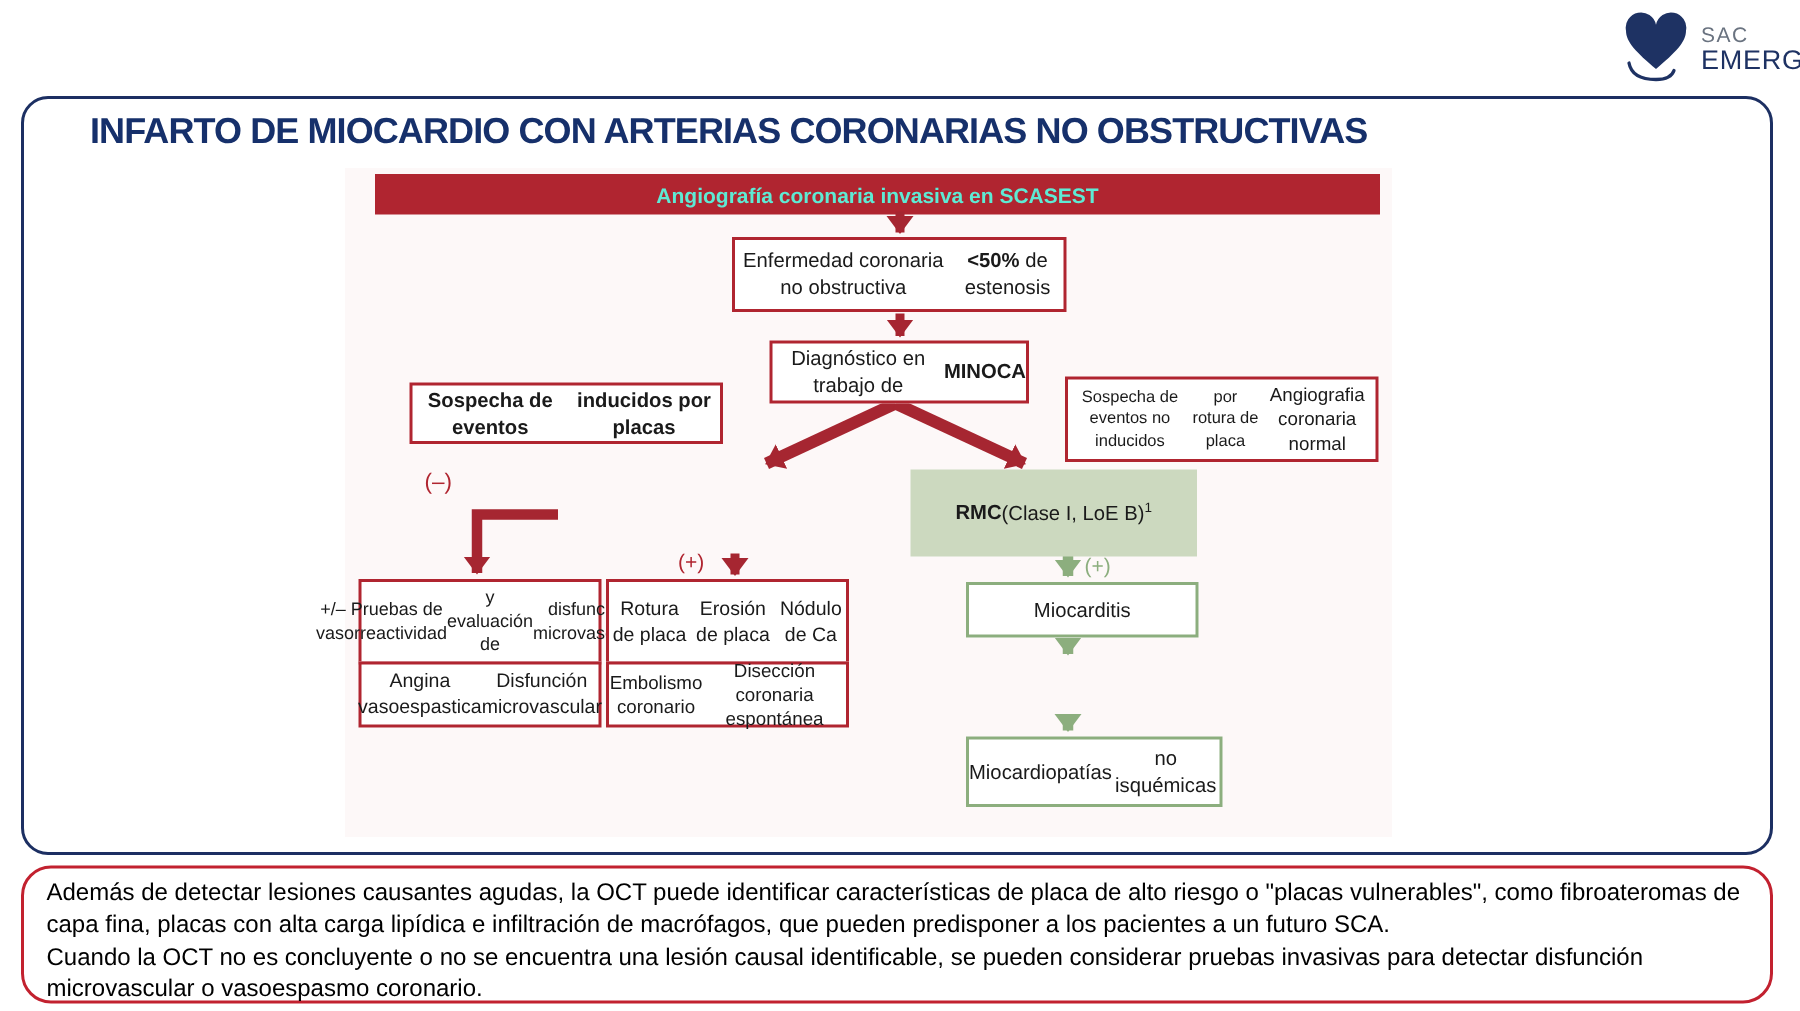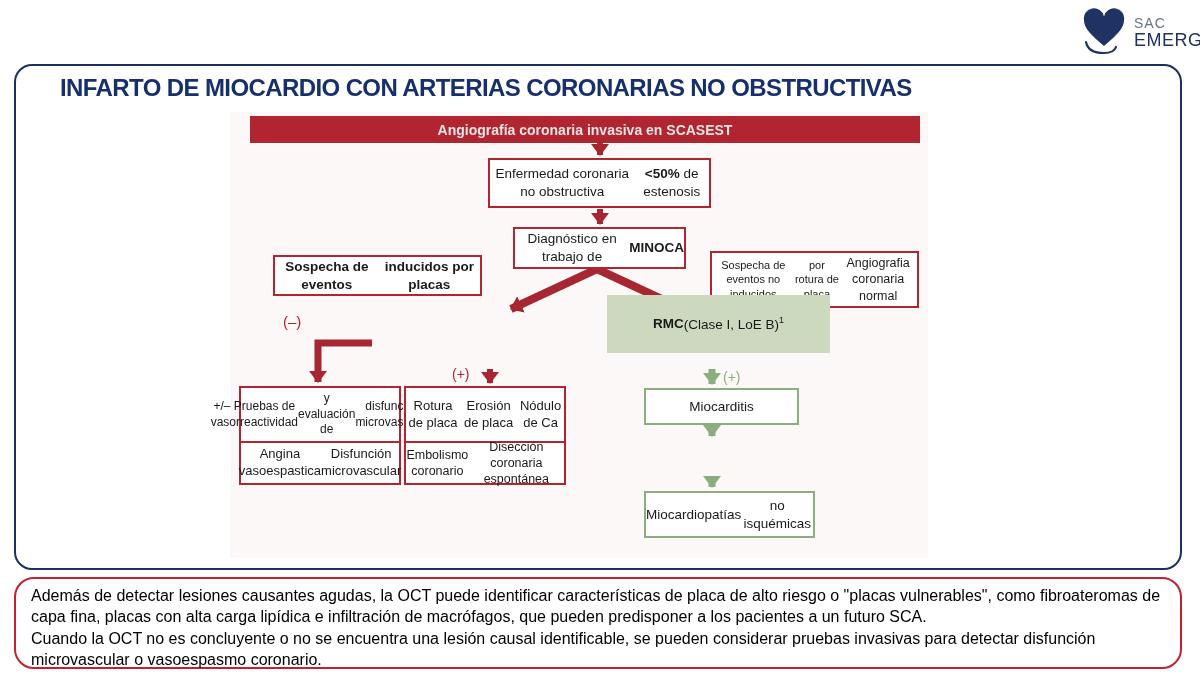--- a/index.html
+++ b/index.html
@@ -14,38 +14,38 @@
 
   
   .frame { position:absolute; left:14px; top:64px; width:1168px; height:506px;
            border:2.5px solid #1c2f62; border-radius:18px; background:#ffffff; }
   .page-title { position:absolute; left:60px; top:74px; font-size:24px; font-weight:bold;
                 color:#16306b; letter-spacing:-0.6px; white-space:nowrap; }
 
   .flow-bg { position:absolute; left:230px; top:112px; width:698px; height:446px; background:#fdf8f8; }
 
   .red-bar { position:absolute; left:250px; top:116px; width:670px; height:27px; background:#b02530;
-             color:#e5e5e5; font-weight:bold; font-size:14px; display:flex; align-items:center; justify-content:center; }
+             color:#5eead4; font-weight:bold; font-size:14px; display:flex; align-items:center; justify-content:center; }
 
   .box { position:absolute; background:#ffffff; border:2px solid #b02530; color:#1a1a1a;
          display:flex; flex-direction:row; align-items:center; justify-content:center;
          text-align:center; font-size:13px; line-height:1.3; }
   .box span { display:block; }
   .bold { font-weight:bold; }
   .green-border { border-color:#8cae7e; }
   .fill-pink { background:#f4aab1; border:none; }
   .fill-green { background:#ccd9bf; border:none; }
 
   .b-enfermedad   { left:488px; top:158px; width:223px; height:50px; font-size:13.5px; }
   .b-minoca       { left:513px; top:227px; width:173px; height:42px; font-size:13.5px; }
   .b-sosp-placas  { left:273px; top:255px; width:209px; height:41px; font-weight:bold; font-size:13.5px; }
   .b-sosp-no      { left:710px; top:251px; width:209px; height:57px; font-size:12.5px; }
   .b-sosp-no .hd  { font-weight:normal; font-size:11px; }
   .b-imagen       { left:372px; top:311px; width:226px; height:58px; font-size:13.5px; }
-  .b-rmc          { left:607px; top:295px; width:223px; height:58px; font-size:13.5px; }
+  .b-rmc          { left:607px; top:313px; width:191px; height:58px; font-size:13.5px; }
   .b-vaso         { left:239px; top:386px; width:162px; height:57px; font-size:12px;text-align:center; }
   .b-angina       { left:239px; top:441px; width:162px; height:44px; font-size:13px; }
   .b-rotura       { left:404px; top:386px; width:162px; height:57px; font-size:13px; }
   .b-embolismo    { left:404px; top:441px; width:162px; height:44px; font-size:12.5px; }
   .b-miocarditis  { left:644px; top:388px; width:155px; height:37px; font-size:13.5px; }
   .b-takotsubo    { left:642px; top:440px; width:153px; height:36px; font-size:13.5px; }
   .b-miocardio    { left:644px; top:491px; width:171px; height:47px; font-size:13.5px; }
 
   .flow-label { position:absolute; font-size:14px; }
   .lbl-red { color:#b02530; }

